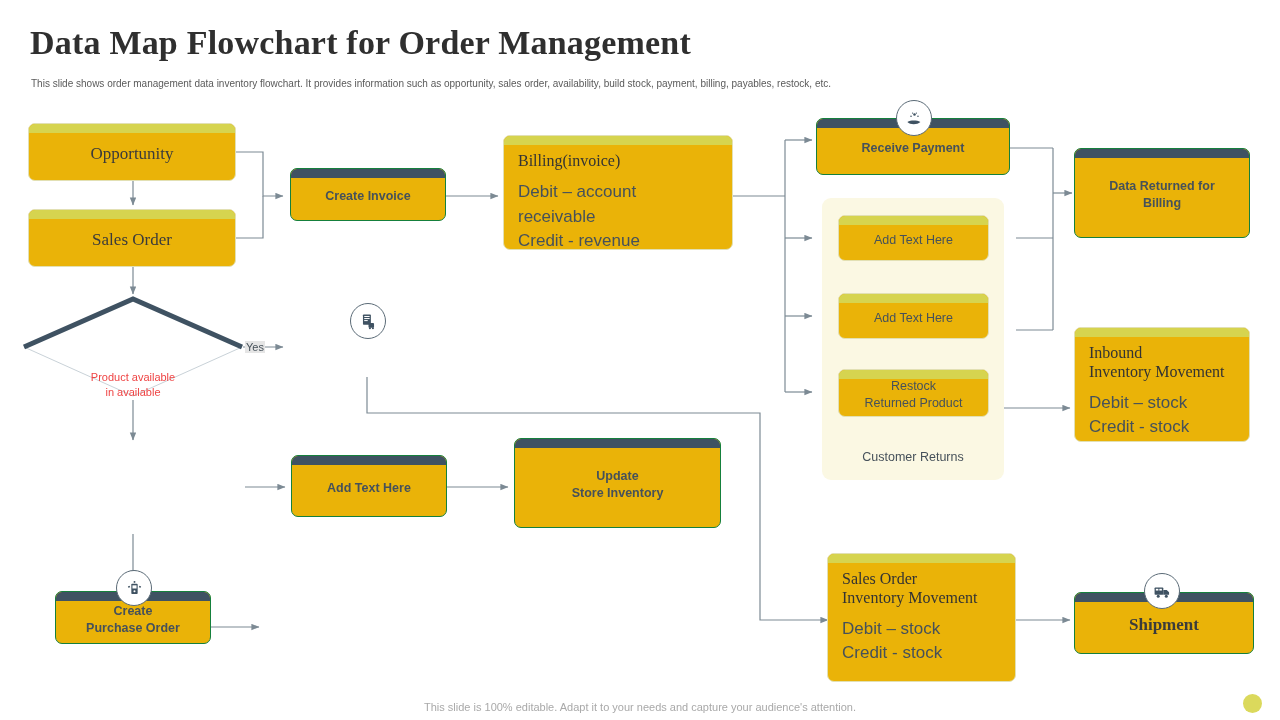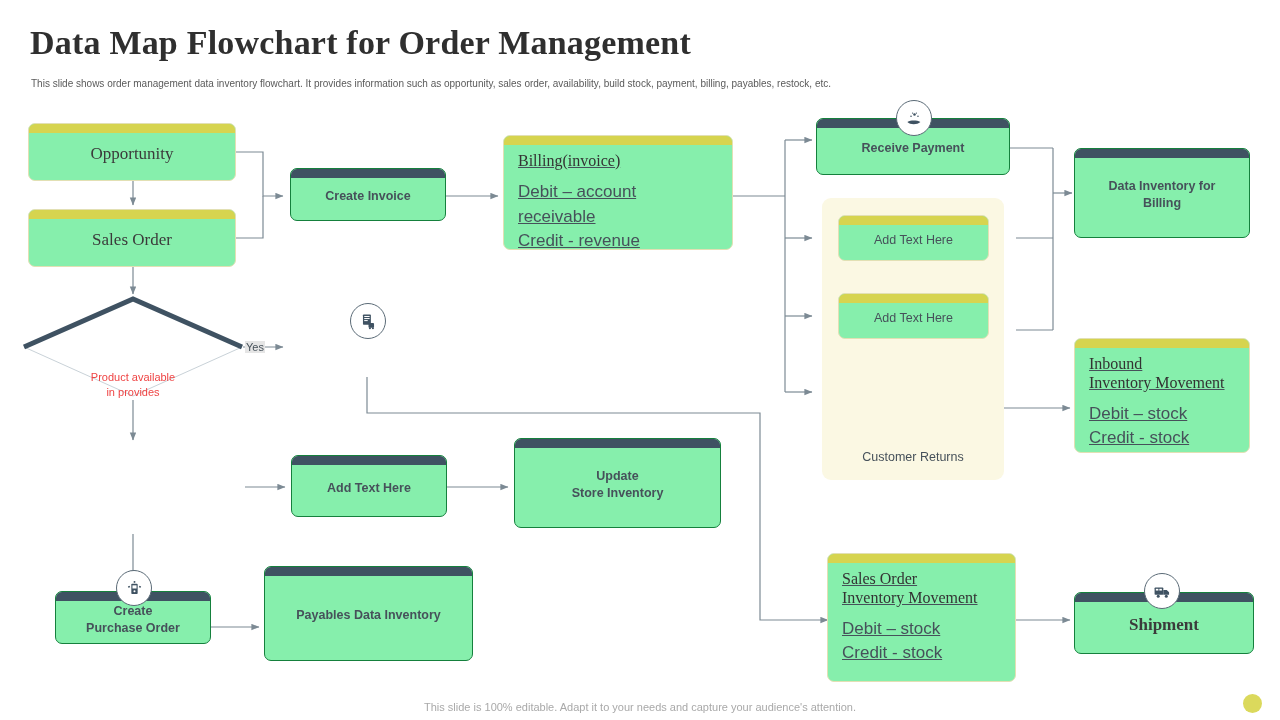--- a/index.html
+++ b/index.html
@@ -26,21 +26,21 @@
   }
   .corner-dot{
     position:absolute;left:1243px;top:694px;width:19px;height:19px;
     border-radius:50%;background:#dbd95c;
   }
 
   
   .wires{position:absolute;left:0;top:0;width:1280px;height:720px;pointer-events:none;}
 
   
-  .node{position:absolute;box-sizing:border-box;background:#86efac;}
+  .node{position:absolute;box-sizing:border-box;background:#eab308;}
   .node .bar{position:absolute;left:0;top:0;height:9px;width:100%;}
   .node .body{
     position:absolute;left:0;top:0;width:100%;height:100%;
     box-sizing:border-box;display:flex;align-items:center;justify-content:center;
     text-align:center;padding:10px 8px;
   }
 
   
   .dark{border:1px solid #15803d;border-radius:7px;font-weight:bold;}
   .dark .bar{background:#3f5262;border-radius:6px 6px 0 0;}
@@ -49,21 +49,21 @@
   
   .yellow{border:1px solid #e2e0b4;border-radius:7px;}
   .yellow .bar{background:#d6d44f;border-radius:6px 6px 0 0;}
   .yellow .body{color:#46515a;font-size:12.5px;line-height:1.35;padding-top:14px;}
 
   
   .serif-title .body{font-family:"Liberation Serif",serif;font-size:17px;color:#3b3b3b;}
 
   
   .detail .body{
-    display:block;text-align:left;padding:16px 14px 10px 14px;text-decoration:underline;
+    display:block;text-align:left;padding:16px 14px 10px 14px;
   }
   .detail .h{
     font-family:"Liberation Serif",serif;font-size:16px;color:#333;line-height:1.18;
     margin-bottom:9px;
   }
   .detail .ln{font-size:17px;color:#46515a;line-height:1.45;}
 
   
   .badge{
     position:absolute;width:34px;height:34px;border-radius:50%;
@@ -162,21 +162,21 @@
   </div>
 
   <div class="diamond" style="left:20px;top:295px;width:226px;height:105px;">
     <svg width="226" height="105" viewBox="0 0 226 105">
       <path d="M113,4 L222,52 L113,101 L4,52 Z" fill="#ffffff" stroke="#c9d2d8" stroke-width="1"></path>
       <path d="M4,52 L113,4 L222,52" fill="none" stroke="#3f5262" stroke-width="5" stroke-linejoin="miter"></path>
     </svg>
     <div class="dlabel">
       <span>
         <span>Product available</span><br>
-        <span>in provides</span>
+        <span>in available</span>
       </span>
     </div>
   </div>
   <div class="edge-label" style="left:245px;top:341px;">Yes</div>
 
 
   <div class="node dark" style="left:55px;top:591px;width:156px;height:53px;">
     <div class="bar"></div>
     <div class="body">
       <span>
@@ -230,24 +230,20 @@
   <div class="node dark" style="left:514px;top:438px;width:207px;height:90px;">
     <div class="bar"></div>
     <div class="body">
       <span>
         <span>Update</span><br>
         <span>Store Inventory</span>
       </span>
     </div>
   </div>
 
-  <div class="node dark" style="left:264px;top:566px;width:209px;height:95px;">
-    <div class="bar"></div>
-    <div class="body">Payables Data Inventory</div>
-  </div>
 
   <div class="node dark" style="left:816px;top:118px;width:194px;height:57px;">
     <div class="bar"></div>
     <div class="body">Receive  Payment</div>
   </div>
   <div class="badge" style="left:896px;top:100px;">
     <svg width="19" height="19" viewBox="0 0 24 24" fill="#3f5262">
       <path d="M3 16.5c2.4-1.6 5.1-1.9 8-1.9 3.1 0 6 .5 8.4 1.9-2.2 2-5.1 2.8-8.4 2.8-3.2 0-6.1-.8-8-2.8z"></path>
       <circle cx="12" cy="7" r="1.6"></circle>
       <circle cx="7.6" cy="9.2" r="1"></circle>
@@ -262,46 +258,55 @@
   <div class="node yellow" style="left:838px;top:215px;width:151px;height:46px;">
     <div class="bar"></div>
     <div class="body">Add Text Here</div>
   </div>
 
   <div class="node yellow" style="left:838px;top:293px;width:151px;height:46px;">
     <div class="bar"></div>
     <div class="body">Add Text Here</div>
   </div>
 
+  <div class="node yellow" style="left:838px;top:369px;width:151px;height:48px;">
+    <div class="bar"></div>
+    <div class="body">
+      <span>
+        <span>Restock</span><br>
+        <span>Returned Product</span>
+      </span>
+    </div>
+  </div>
 
   <div class="group-caption" style="left:822px;top:450px;width:182px;text-align:center;">Customer Returns</div>
 
   <div class="node yellow detail" style="left:827px;top:553px;width:189px;height:129px;">
     <div class="bar"></div>
     <div class="body">
       <div class="h">
         <span>Sales Order</span><br>
         <span>Inventory Movement</span>
       </div>
       <div class="ln">Debit – stock</div>
       <div class="ln">Credit - stock</div>
     </div>
   </div>
 
   <div class="node dark" style="left:1074px;top:148px;width:176px;height:90px;">
     <div class="bar"></div>
     <div class="body">
       <span>
-        <span>Data Inventory  for</span><br>
+        <span>Data Returned  for</span><br>
         <span>Billing</span>
       </span>
     </div>
   </div>
 
-  <div class="node yellow detail" style="left:1074px;top:338px;width:176px;height:115px;">
+  <div class="node yellow detail" style="left:1074px;top:327px;width:176px;height:115px;">
     <div class="bar"></div>
     <div class="body">
       <div class="h">
         <span>Inbound</span><br>
         <span>Inventory Movement</span>
       </div>
       <div class="ln">Debit – stock</div>
       <div class="ln">Credit - stock</div>
     </div>
   </div>

